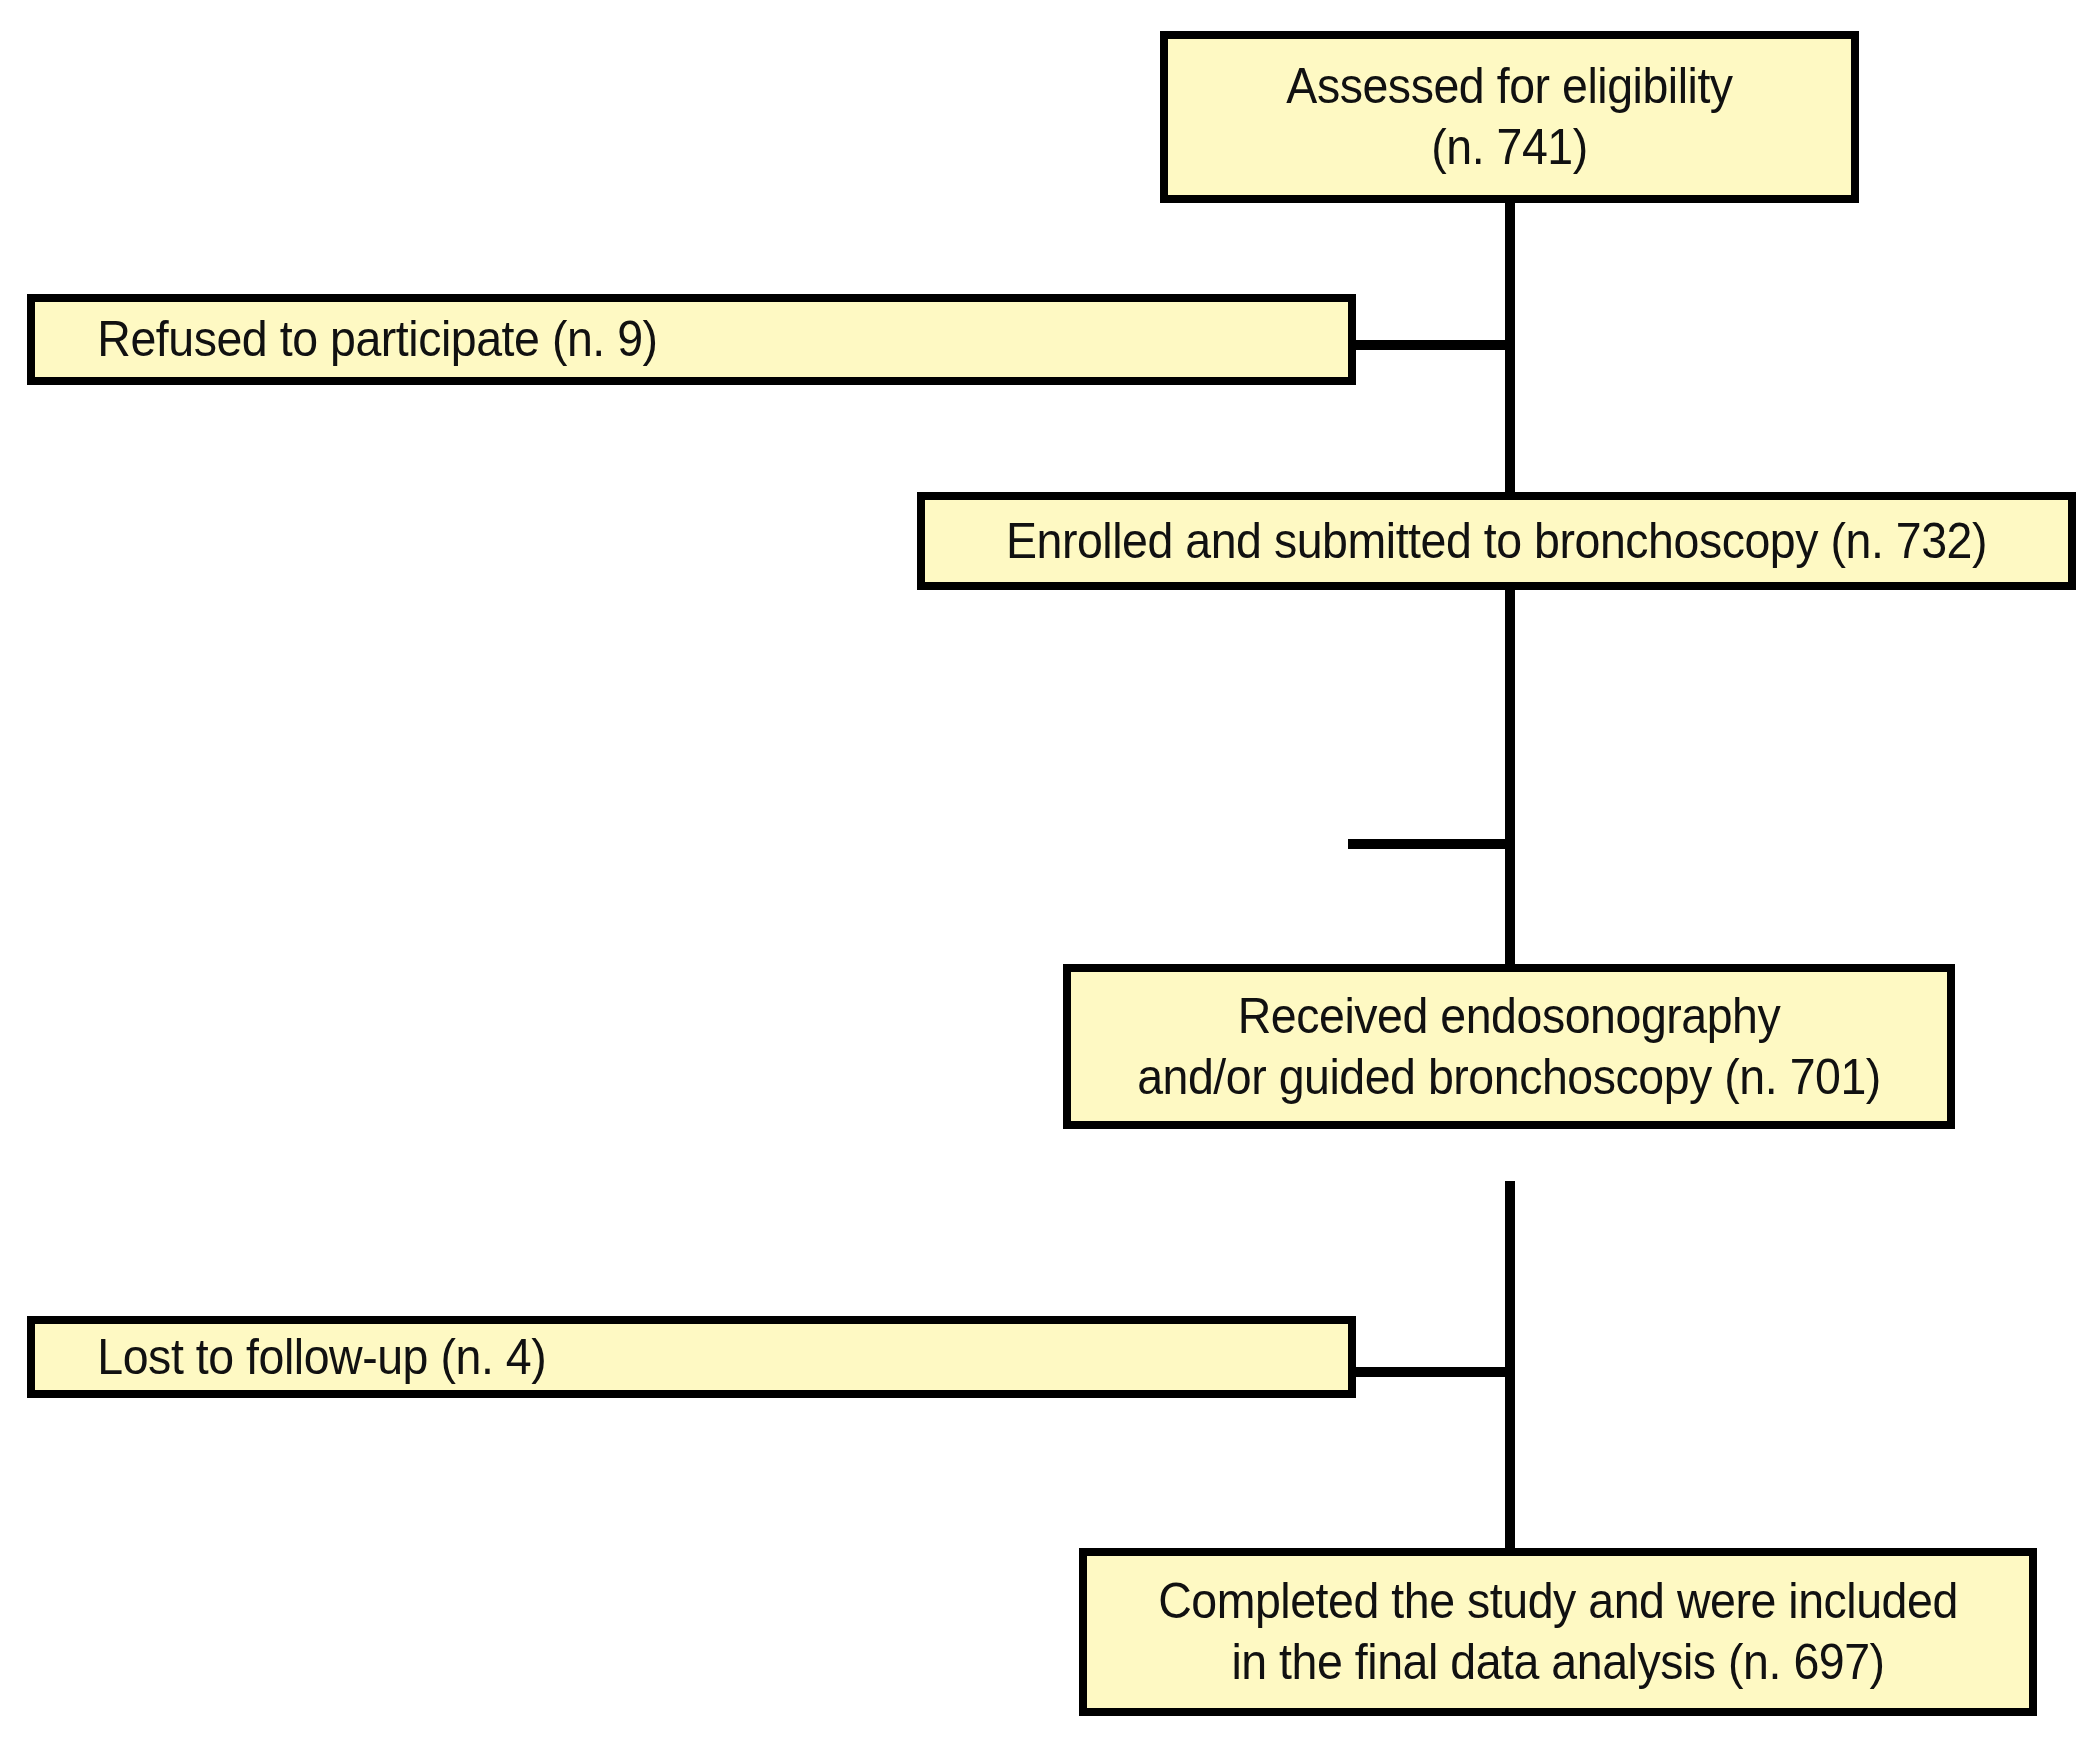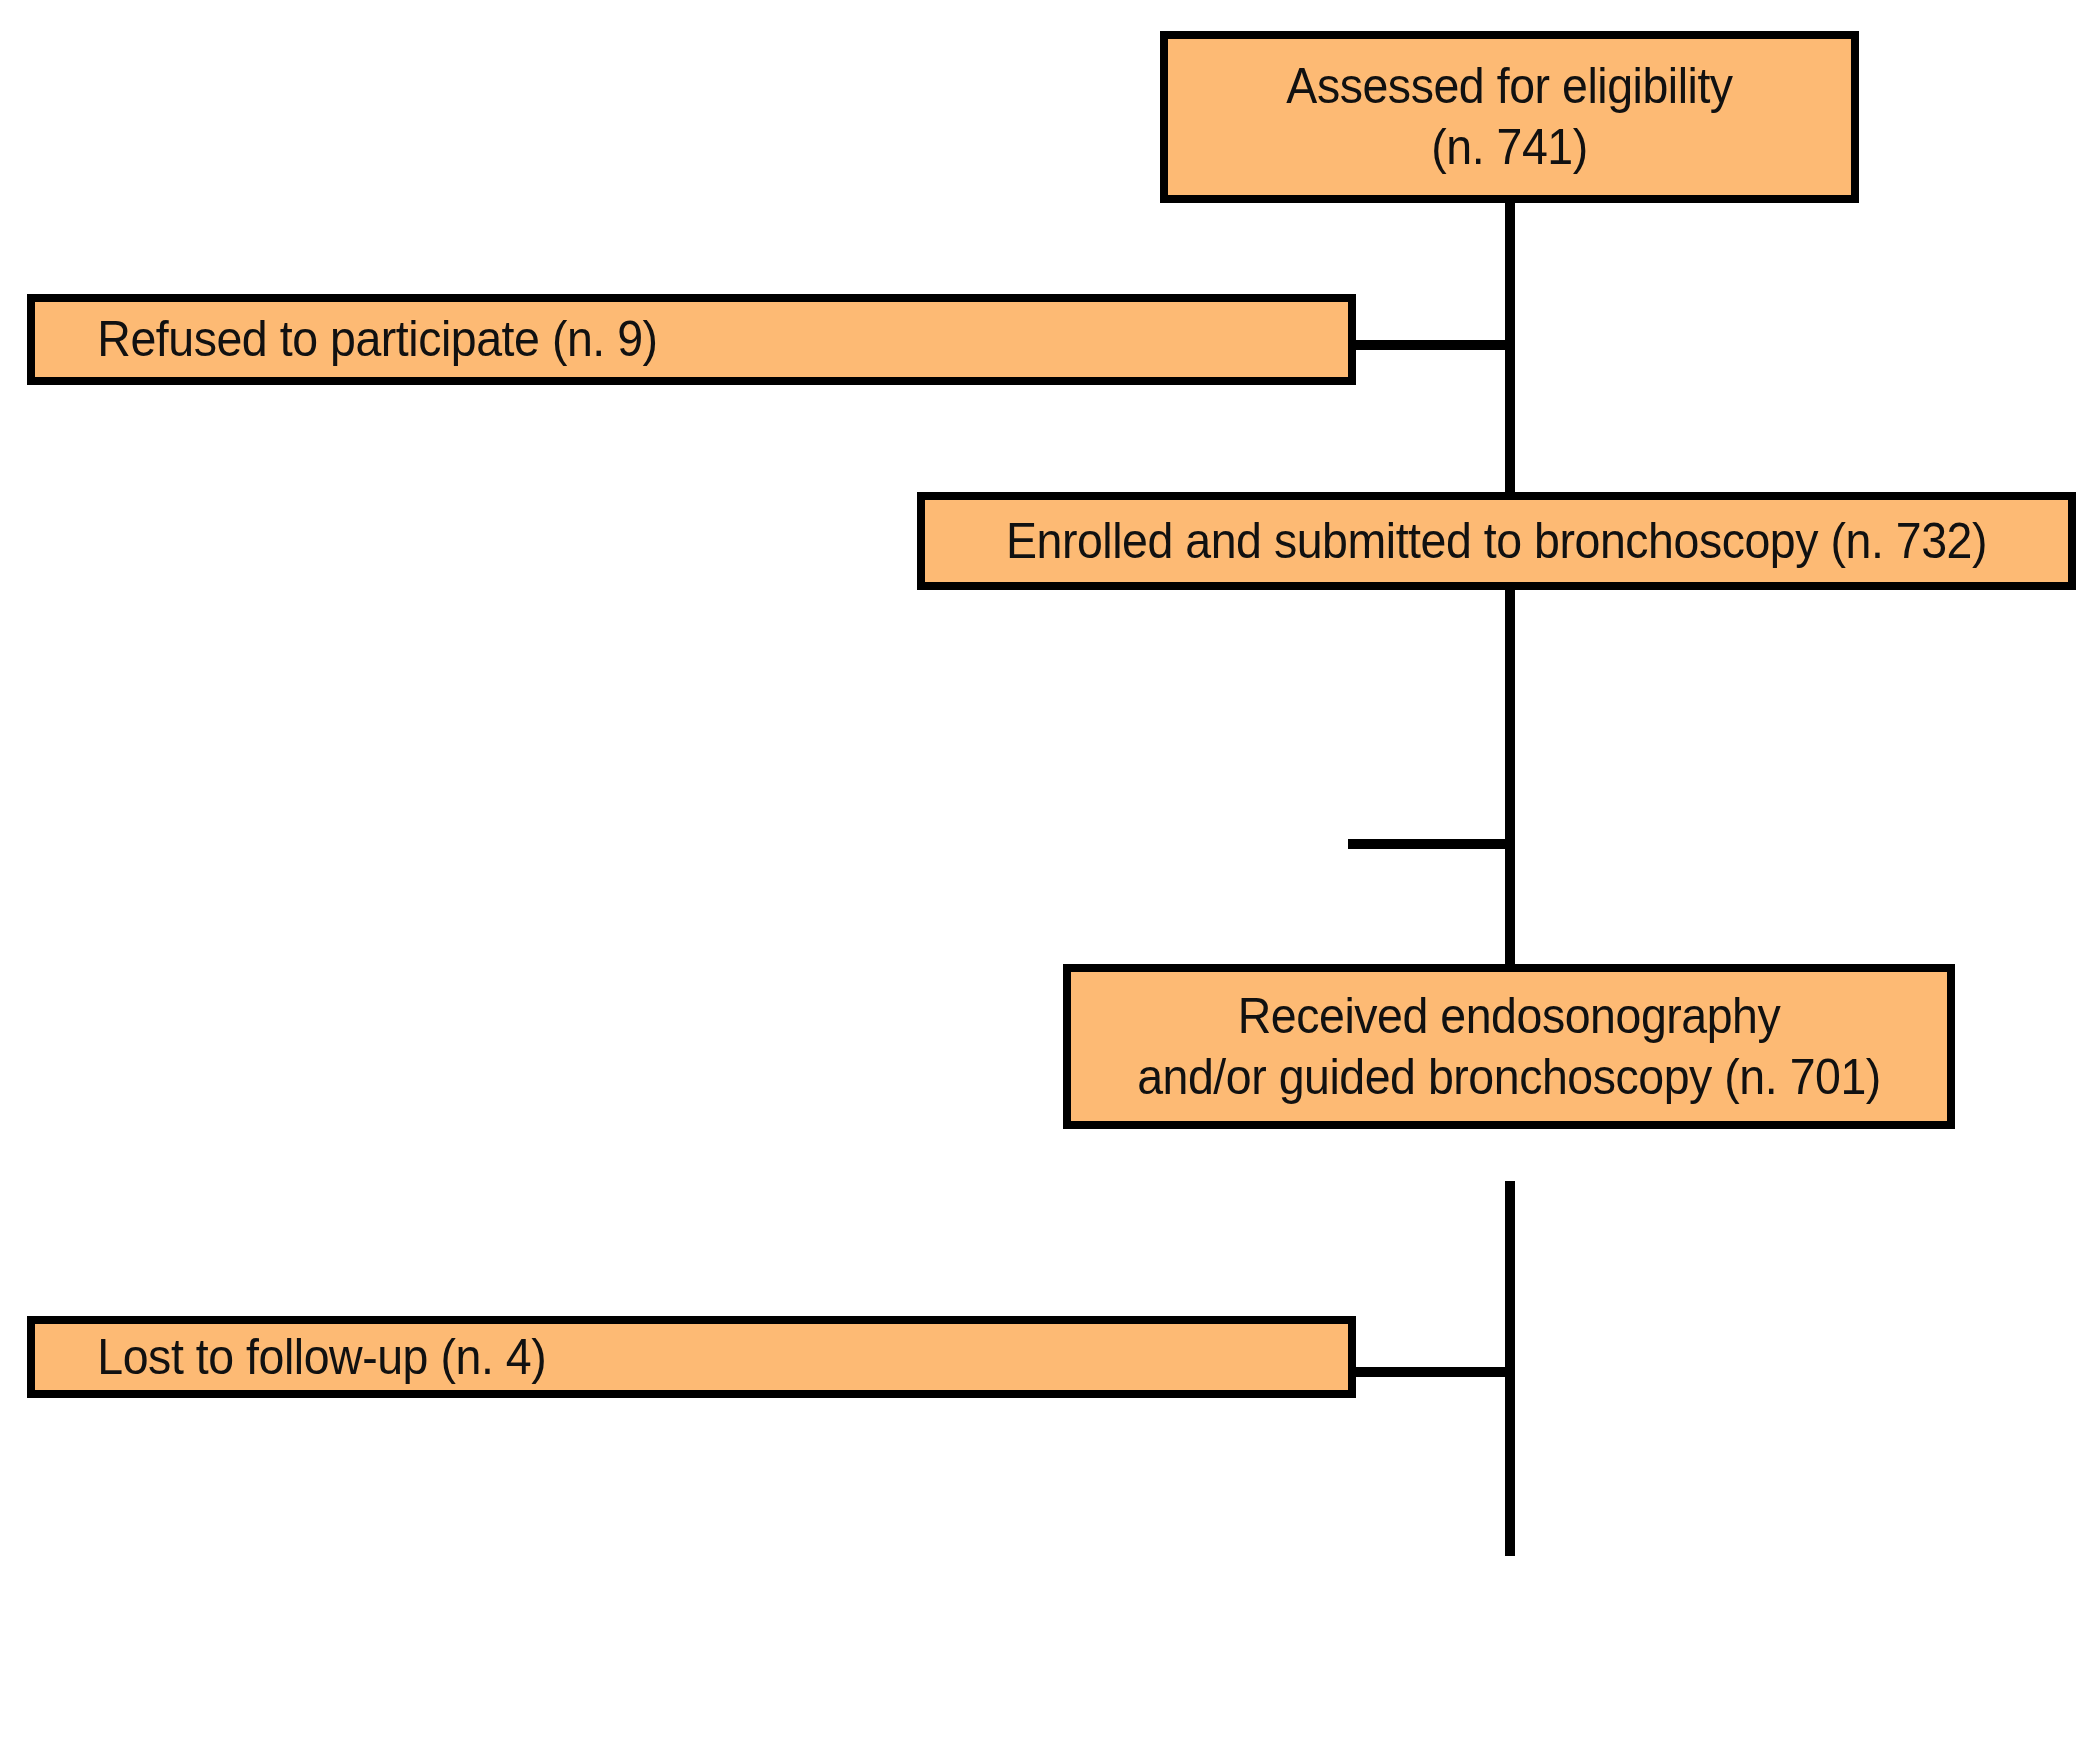--- a/index.html
+++ b/index.html
@@ -13,21 +13,21 @@
   #flowchart {
     position: relative;
     width: 2097px;
     height: 1739px;
     background: #ffffff;
     overflow: hidden;
   }
   .node {
     position: absolute;
     box-sizing: border-box;
-    background: #fdba74;
+    background: #fef9c3;
     border: 8.8px solid #000000;
     display: flex;
     align-items: center;
     color: #111111;
     z-index: 3;
     justify-content: center;
   }
   .node .label {
     width: 100%;
     font-size: 50px;
@@ -93,15 +93,19 @@
 
   <div class="node center" style="left:1063px; top:964px; width:892px; height:165px;">
     <span class="label">Received endosonography
 and/or guided bronchoscopy (n. 701)</span>
   </div>
 
   <div class="node side" style="left:26.5px; top:1316px; width:1329px; height:82px;">
     <span class="label">Lost to follow-up (n. 4)</span>
   </div>
 
+  <div class="node center" style="left:1079px; top:1548px; width:958px; height:168px;">
+    <span class="label">Completed the study and were included
+in the final data analysis (n. 697)</span>
+  </div>
 
 </div>
 
 
 </body></html>

